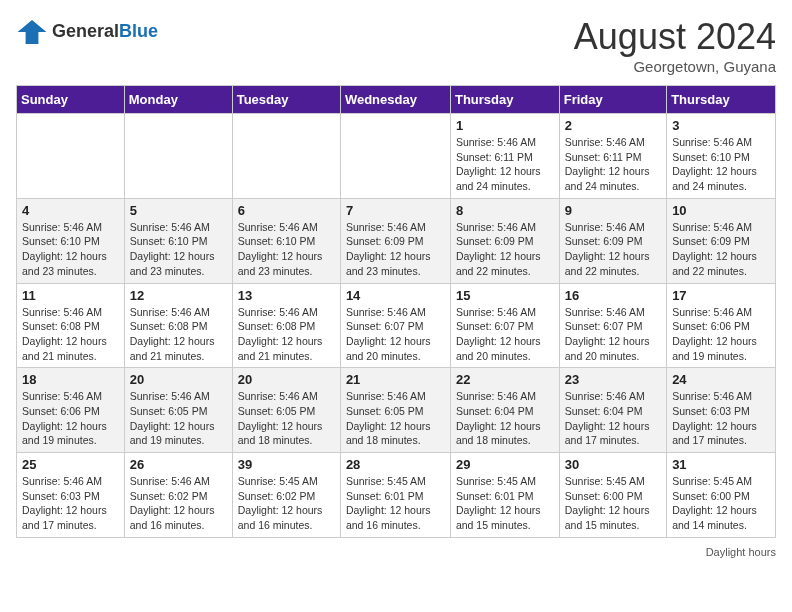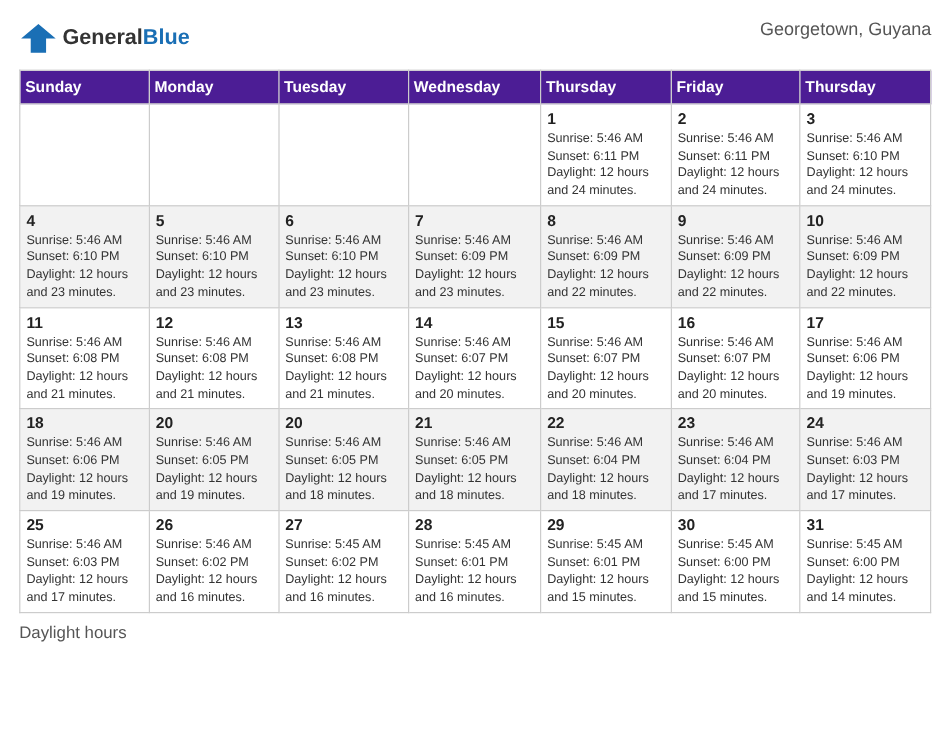--- a/index.html
+++ b/index.html
@@ -86,39 +86,40 @@
     .day-info {
       font-size: 10.5px;
       color: #333;
       line-height: 1.4;
     }
     .empty-cell {
       background: #fff !important;
     }
     .footer {
       margin-top: 8px;
-      font-size: 14px;
+      font-size: 11px;
       color: #555;
-      text-align: left;
+      text-align: right;
     }
   </style>
 </head>
 <body>
 
 <div class="header">
   <div class="logo">
     <svg class="logo-icon" viewBox="0 0 40 40" xmlns="http://www.w3.org/2000/svg">
       <polygon points="20,5 38,20 28,20 28,35 12,35 12,20 2,20" fill="#1a6fb5"></polygon>
     </svg>
     <div class="logo-text">
       <span class="logo-general">General</span>
       <span class="logo-blue">Blue</span>
     </div>
   </div>
   <div class="title-block">
+    <div class="month-year">August 2024</div>
     <div class="location">Georgetown, Guyana</div>
   </div>
 </div>
 
 <table class="calendar">
   <thead>
     <tr>
     <th>Sunday</th>
         <th>Monday</th>
         <th>Tuesday</th>
@@ -318,21 +319,21 @@
 and 17 minutes.</div>
         </td>
         <td>
           <div class="day-num">26</div>
           <div class="day-info" style="white-space: pre-line;">Sunrise: 5:46 AM
 Sunset: 6:02 PM
 Daylight: 12 hours
 and 16 minutes.</div>
         </td>
         <td>
-          <div class="day-num">27</div>
+          <div class="day-num">39</div>
           <div class="day-info" style="white-space: pre-line;">Sunrise: 5:45 AM
 Sunset: 6:02 PM
 Daylight: 12 hours
 and 16 minutes.</div>
         </td>
         <td>
           <div class="day-num">28</div>
           <div class="day-info" style="white-space: pre-line;">Sunrise: 5:45 AM
 Sunset: 6:01 PM
 Daylight: 12 hours

